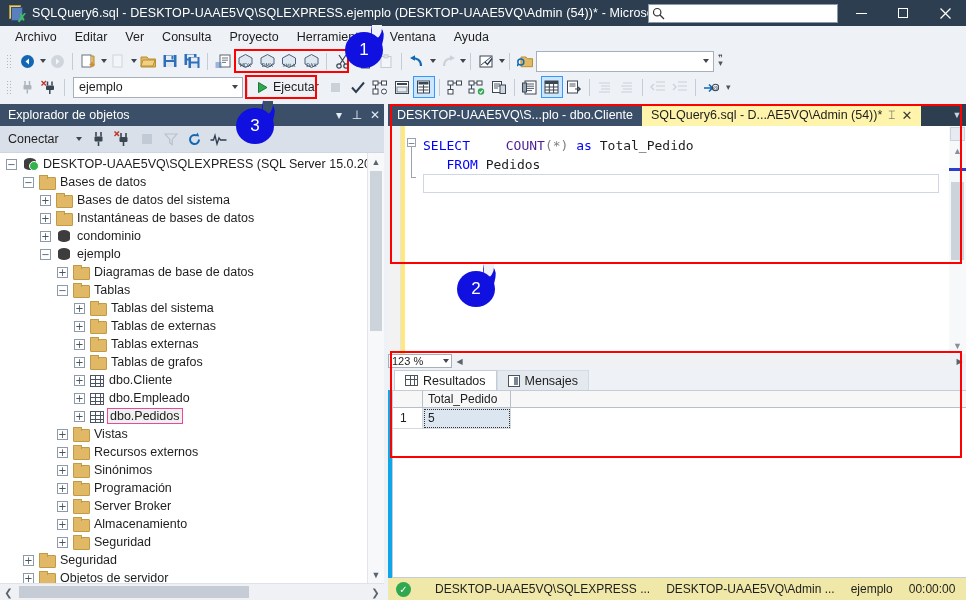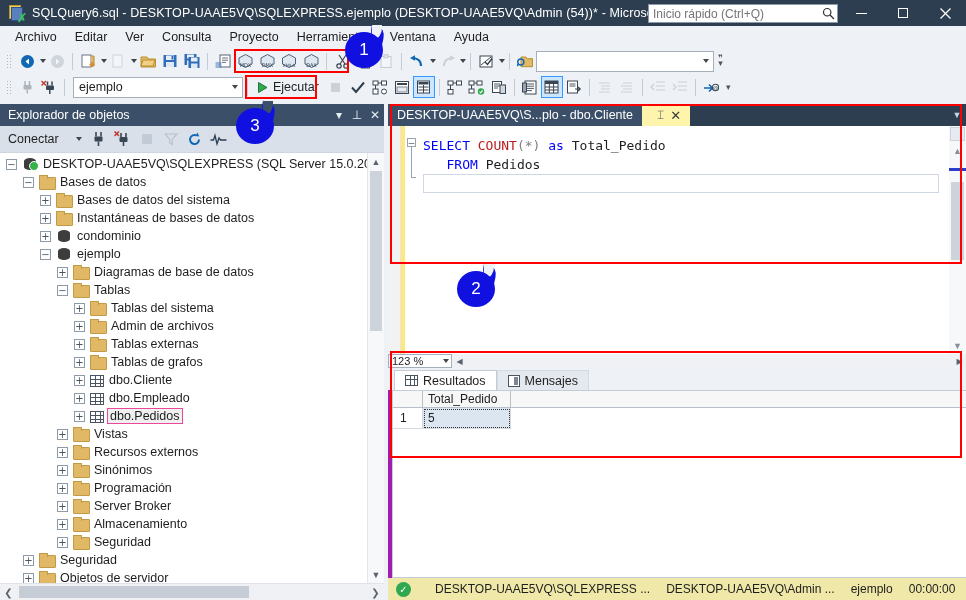--- a/index.html
+++ b/index.html
@@ -172,41 +172,41 @@
   .ed-change { width:4px; background:#ffe97f; flex:none; }
   .ed-fold { width:14px; background:#ffffff; flex:none; padding-top:12px; }
   .ed-fold .fbox { width:9px; height:9px; border:1px solid #9aa4b0; margin-left:2px; display:flex; align-items:center; justify-content:center; font-size:9px; line-height:8px; color:#5a646e; font-family:"DejaVu Sans", sans-serif;}
   .ed-fold .fline { width:1px; background:#9aa4b0; height:30px; margin-left:6px; }
   .ed-fold .fend { width:5px; height:1px; background:#9aa4b0; margin-left:6px; }
   .ed-code {
     flex:1; padding:10px 0 0 4px; font-family:"DejaVu Sans Mono", monospace; font-size:13px;
     line-height:19px; white-space:pre; position:relative;
   }
   .kw { color:#0000ff; }
-  .fn { color:#b91c1c; }
+  .fn { color:#4c1d95;margin-left:28px; }
   .op { color:#808080; }
   .pl { color:#1e1e1e; }
   .ed-vsb { width:17px; background:#f7f8fa; position:relative; flex:none; }
   .ed-vsb .ar { height:17px; display:flex; align-items:center; justify-content:center; color:#888f98; font-size:9px; }
   .ed-vsb .thumb { position:absolute; left:2px; right:2px; top:56px; height:78px; background:#cdd3db; }
   .ed-vsb .mark { position:absolute; left:0; right:0; top:42px; height:3px; background:#2b3ecb; }
   .ed-top-split { position:absolute; right:1px; top:1px; width:15px; height:14px; background:#e7ebf1; border:1px solid #ccd3dc; }
 
   .ed-zoomrow {
     position:absolute; left:0; top:250px; right:0; height:14px; background:#eef1f6; display:flex; align-items:center;
   }
   .zoomcombo { width:64px; height:14px; background:#ffffff; border:1px solid #a6b0bd; display:flex; align-items:center; font-size:11px; padding-left:3px; }
   .zoomcombo .zv { flex:1; }
   .zoomcombo .zc { width:13px; display:flex; align-items:center; justify-content:center; }
   .ed-hsb { flex:1; height:14px; background:#f0f1f4; margin-left:1px; position:relative; }
   .ed-hsb .la { width:13px; height:100%; display:flex; align-items:center; justify-content:center; color:#5a646e; font-size:8px; }
   .ed-hsb .ra { position:absolute; right:0; top:0; width:13px; height:100%; display:flex; align-items:center; justify-content:center; color:#5a646e; font-size:8px; }
 
   
-  .results { position:absolute; left:0; top:264px; right:0; bottom:22px; background:#a21caf; }
+  .results { position:absolute; left:0; top:264px; right:0; bottom:22px; background:#0ea5e9; }
   .res-tabs { height:22px; display:flex; align-items:flex-end; padding-left:6px; background:#eef1f6; }
   .res-tab { height:20px; display:flex; align-items:center; gap:5px; padding:0 10px; font-size:12.5px; }
   .res-tab.active { background:#ffffff; border:1px solid #c4ccd6; border-bottom:none; }
   .res-tab.inactive { background:#e4e9f0; border:1px solid #d3dae3; border-bottom:none; }
   .grid-ico { width:13px; height:11px; border:1px solid #4a5560; background:#fff;
     background-image: linear-gradient(#4a5560,#4a5560), linear-gradient(#4a5560,#4a5560), linear-gradient(#4a5560,#4a5560);
     background-size:100% 1px, 1px 100%, 1px 100%;
     background-position:0 3px, 4px 0, 8px 0; background-repeat:no-repeat; flex:none; }
   .msg-ico { width:12px; height:12px; border:1px solid #4a5560; background:#fff; position:relative; flex:none; }
   .msg-ico::after { content:""; position:absolute; left:5px; top:1px; right:1px; bottom:1px; background:#7b8694; }
@@ -257,21 +257,20 @@
 <body>
 
 <div class="titlebar">
   <div class="app-icon">
     <div class="sq"></div>
       <div class="sq2"></div>
       <div class="xx">✗</div>
   </div>
   <div class="title-text">SQLQuery6.sql - DESKTOP-UAAE5VQ\SQLEXPRESS.ejemplo (DESKTOP-UAAE5VQ\Admin (54))* - Microsoft SQL Ser...</div>
   <div class="quick-launch">
-    <input placeholder="Inicio rápido (Ctrl+Q)" style="">
     <div class="mag">
       <svg width="13" height="13" viewBox="0 0 13 13">
           <circle cx="5.2" cy="5.2" r="3.7" fill="none" stroke="#333" stroke-width="1.2"></circle>
           <line x1="8" y1="8" x2="12" y2="12" stroke="#333" stroke-width="1.3"></line>
         </svg>
     </div>
   </div>
   <div class="win-btns">
     <div class="win-btn">
         <div class="bar"></div>
@@ -693,21 +692,21 @@
             <span>Tablas</span>
           </div>
           <div class="tnode" style="padding-left: 74px;">
             <span class="exp">+</span>
             <span class="ico folder"></span>
             <span>Tablas del sistema</span>
           </div>
           <div class="tnode" style="padding-left: 74px;">
             <span class="exp">+</span>
             <span class="ico folder"></span>
-            <span>Admin de archivos</span>
+            <span>Tablas de externas</span>
           </div>
           <div class="tnode" style="padding-left: 74px;">
             <span class="exp">+</span>
             <span class="ico folder"></span>
             <span>Tablas externas</span>
           </div>
           <div class="tnode" style="padding-left: 74px;">
             <span class="exp">+</span>
             <span class="ico folder"></span>
             <span>Tablas de grafos</span>
@@ -787,20 +786,21 @@
   </div>
 
   <div class="splitter-v"></div>
 
   <div class="doc">
     <div class="tabstrip">
       <div class="tab inactive">
         <span>DESKTOP-UAAE5VQ\S...plo - dbo.Cliente</span>
       </div>
       <div class="tab active">
+        <span>SQLQuery6.sql - D...AE5VQ\Admin (54))*</span>
         <span class="pin">⌶</span>
         <span class="cls">✕</span>
       </div>
       <div class="tsend"></div>
       <div class="tmenu">▼</div>
     </div>
 
     <div class="editor-wrap">
       <div class="ed-margin"></div>
       <div class="ed-change"></div>

